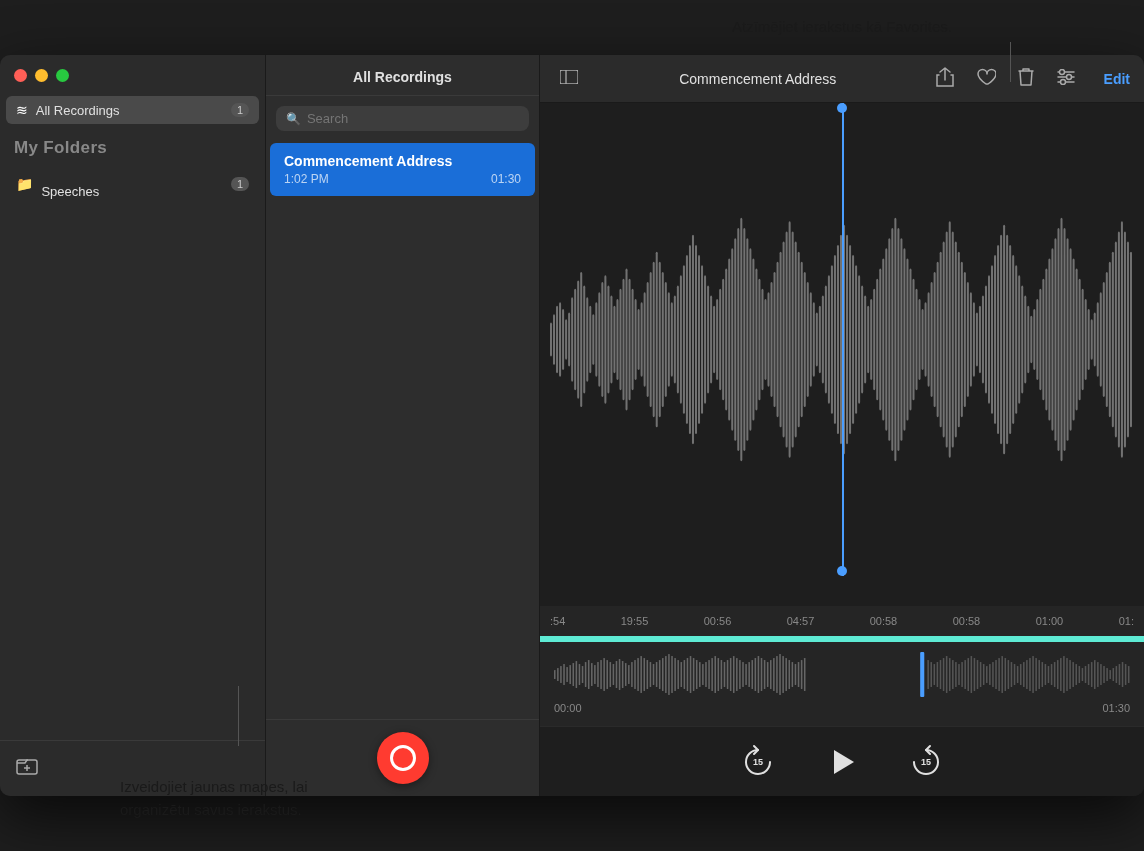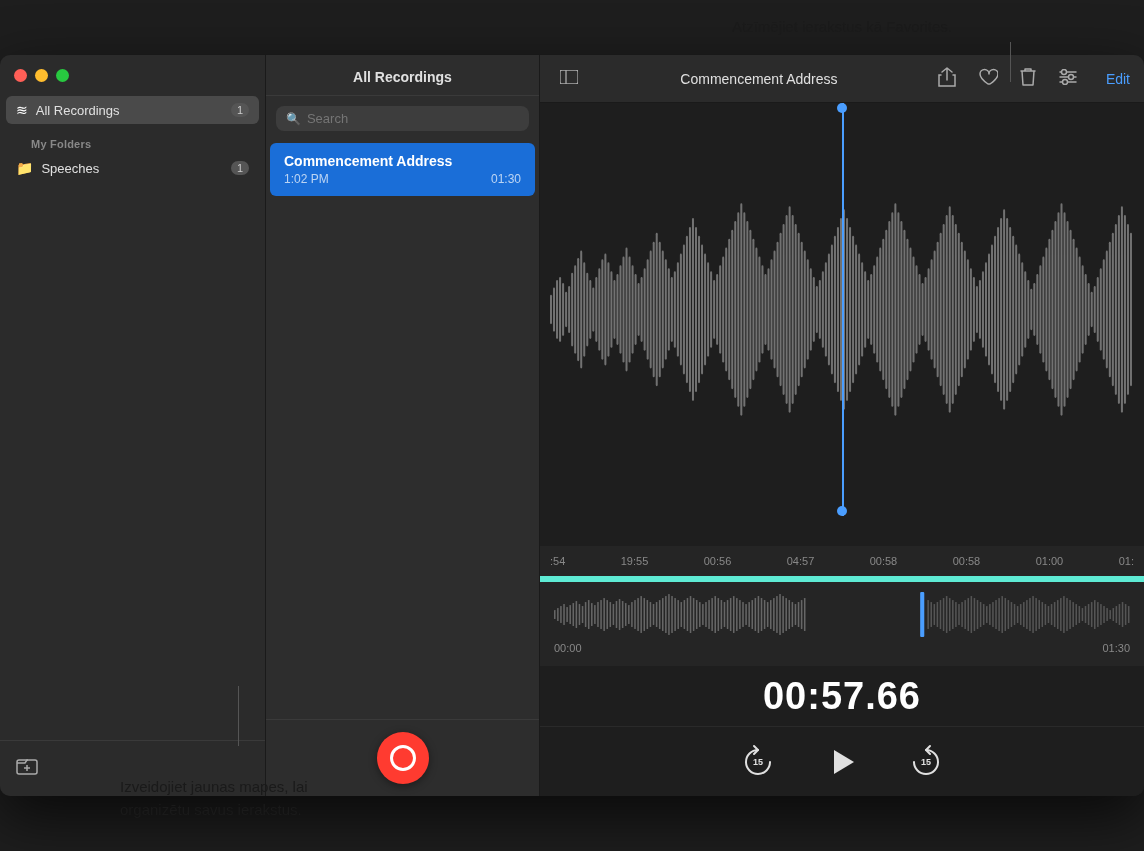--- a/index.html
+++ b/index.html
@@ -123,44 +123,44 @@
     }
     .sidebar-item-badge {
       background: #555;
       color: #ccc;
       font-size: 11px;
       padding: 1px 6px;
       border-radius: 8px;
     }
 
     .sidebar-section-label {
-      padding: 12px 31px 4px;
+      padding: 12px 14px 4px;
       color: #888;
-      font-size: 11px;
+      font-size: 17px;
       font-weight: 600;
       text-transform: none;
       letter-spacing: 0.02em;
     }
 
     .sidebar-folder-item {
       display: flex;
       align-items: center;
       padding: 6px 10px;
       color: #e0e0e0;
       font-size: 13px;
       border-radius: 6px;
       margin: 0 6px 2px;
       cursor: pointer;
     }
     .folder-icon {
       color: #4a9eff;
       margin-right: 8px;
       font-size: 14px;
     }
-    .folder-label { flex: 1; }
+    .folder-label { flex: 1; margin-top: 16px; }
     .folder-badge {
       background: #555;
       color: #ccc;
       font-size: 11px;
       padding: 1px 6px;
       border-radius: 8px;
     }
 
     .sidebar-bottom {
       padding: 10px 12px;
@@ -311,21 +311,21 @@
       cursor: pointer;
       font-size: 16px;
       padding: 2px 4px;
     }
     .edit-btn {
       background: none;
       border: none;
       color: #4a9eff;
       font-size: 14px;
       cursor: pointer;
-      font-weight: 400;
+      font-weight: 700;
       margin-left: 10px;
     }
 
     
     .waveform-area {
       flex: 1;
       position: relative;
       background: #1e1e1e;
       overflow: hidden;
     }
@@ -969,23 +969,20 @@
             <rect x="558" y="14" width="1.5" height="17" rx="0.5"></rect>
           </g>
         </svg>
       </div>
       <div class="scrubber-timeline">
         <span>00:00</span>
         <span>01:30</span>
       </div>
     </div>
 
-    <div class="timer-section">
-      <span class="timer-display">00:57.66</span>
-    </div>
 
     <div class="playback-controls">
 
       <button class="ctrl-btn ctrl-btn-skip">
         <svg width="36" height="36" viewBox="0 0 36 36" fill="none">
           <path d="M18 6C11.37 6 6 11.37 6 18s5.37 12 12 12 12-5.37 12-12" stroke="#e0e0e0" stroke-width="2" stroke-linecap="round"></path>
           <path d="M18 6l-4-4M18 6l-4 4" stroke="#e0e0e0" stroke-width="2" stroke-linecap="round" stroke-linejoin="round"></path>
           <text x="18" y="21" text-anchor="middle" font-size="9" fill="#e0e0e0" font-weight="bold" font-family="sans-serif">15</text>
         </svg>
       </button>

